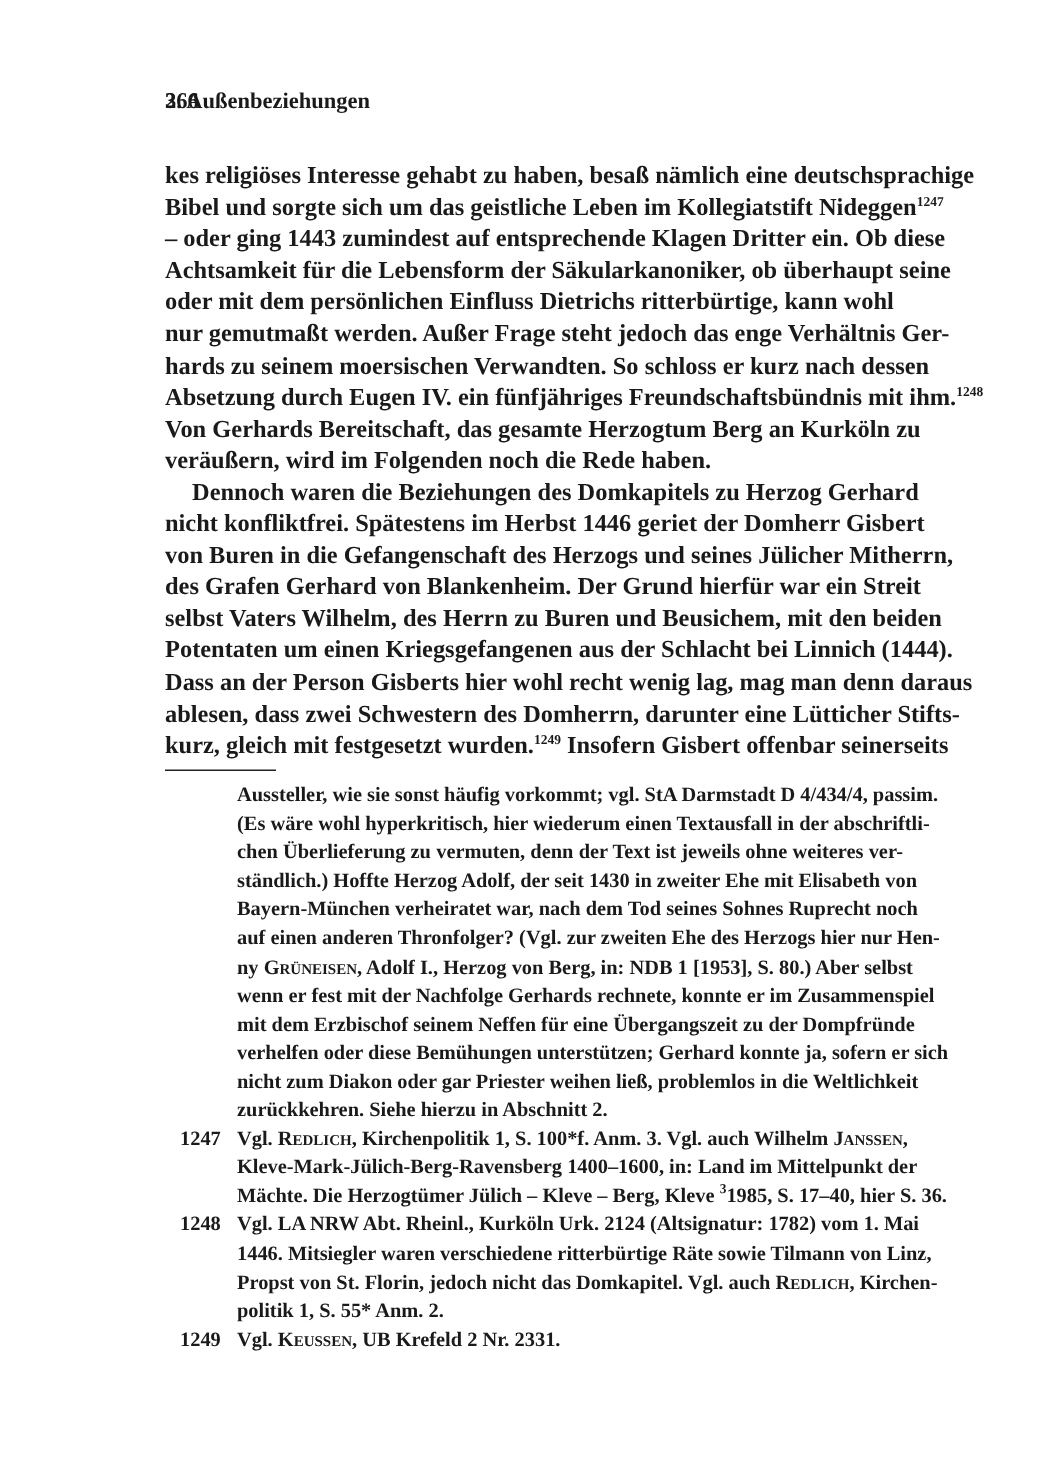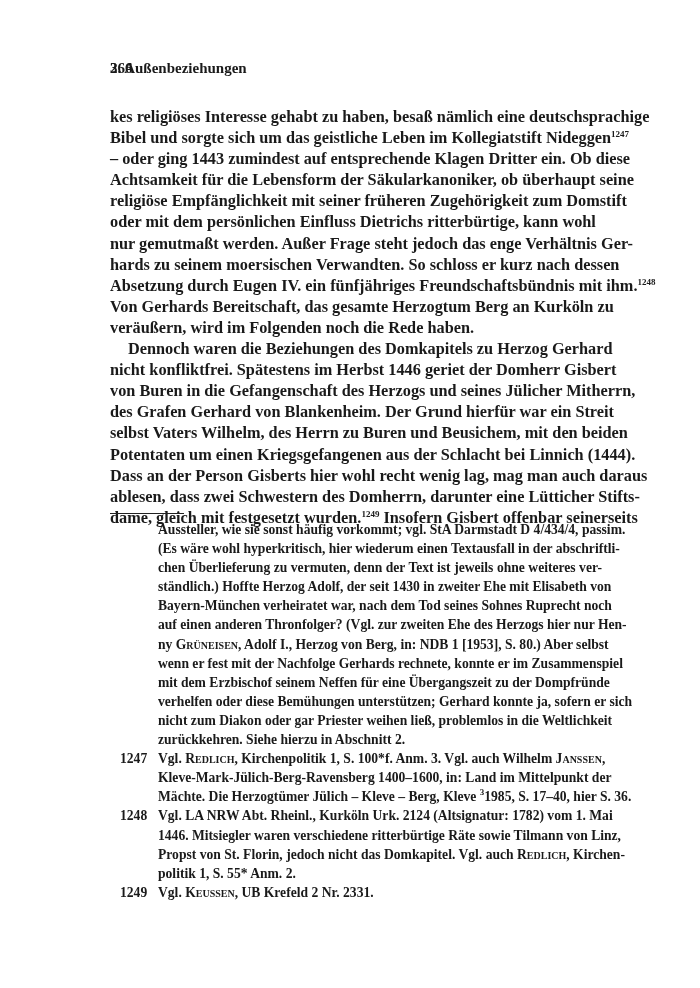--- a/index.html
+++ b/index.html
@@ -32,36 +32,35 @@
   <div class="running-head">
     <span class="page-number">266</span>
     <span class="chapter-title">3. Außenbeziehungen</span>
   </div>
 
   <div class="body-text">
     <span class="line">kes religiöses Interesse gehabt zu haben, besaß nämlich eine deutschsprachige</span>
     <span class="line"><span>Bibel und sorgte sich um das geistliche Leben im Kollegiatstift Nideggen</span><sup>1247</sup></span>
     <span class="line">– oder ging 1443 zumindest auf entsprechende Klagen Dritter ein. Ob diese</span>
     <span class="line">Achtsamkeit für die Lebensform der Säkularkanoniker, ob überhaupt seine</span>
-    <span class="line">religiöse Empfänglichkeit mit seiner früheren Zugehörigkeit zum Domstift</span>
     <span class="line">oder mit dem persönlichen Einfluss Dietrichs ritterbürtige, kann wohl</span>
     <span class="line">nur gemutmaßt werden. Außer Frage steht jedoch das enge Verhältnis Ger-</span>
     <span class="line">hards zu seinem moersischen Verwandten. So schloss er kurz nach dessen</span>
     <span class="line"><span>Absetzung durch Eugen IV. ein fünfjähriges Freundschaftsbündnis mit ihm.</span><sup>1248</sup></span>
     <span class="line">Von Gerhards Bereitschaft, das gesamte Herzogtum Berg an Kurköln zu</span>
     <span class="line last">veräußern, wird im Folgenden noch die Rede haben.</span>
     <span class="line indent">Dennoch waren die Beziehungen des Domkapitels zu Herzog Gerhard</span>
     <span class="line">nicht konfliktfrei. Spätestens im Herbst 1446 geriet der Domherr Gisbert</span>
     <span class="line">von Buren in die Gefangenschaft des Herzogs und seines Jülicher Mitherrn,</span>
     <span class="line">des Grafen Gerhard von Blankenheim. Der Grund hierfür war ein Streit</span>
     <span class="line">selbst Vaters Wilhelm, des Herrn zu Buren und Beusichem, mit den beiden</span>
     <span class="line">Potentaten um einen Kriegsgefangenen aus der Schlacht bei Linnich (1444).</span>
-    <span class="line">Dass an der Person Gisberts hier wohl recht wenig lag, mag man auch daraus</span>
+    <span class="line">Dass an der Person Gisberts hier wohl recht wenig lag, mag man denn daraus</span>
     <span class="line">ablesen, dass zwei Schwestern des Domherrn, darunter eine Lütticher Stifts-</span>
-    <span class="line"><span>dame, gleich mit festgesetzt wurden.</span><sup>1249</sup><span> Insofern Gisbert offenbar seinerseits</span></span>
+    <span class="line"><span>kurz, gleich mit festgesetzt wurden.</span><sup>1249</sup><span> Insofern Gisbert offenbar seinerseits</span></span>
   </div>
 
   <div class="fn-rule"></div>
 
   <div class="footnotes">
     <div class="fn">
       <span class="line">Aussteller, wie sie sonst häufig vorkommt; vgl. StA Darmstadt D 4/434/4, passim.</span>
       <span class="line">(Es wäre wohl hyperkritisch, hier wiederum einen Textausfall in der abschriftli-</span>
       <span class="line">chen Überlieferung zu vermuten, denn der Text ist jeweils ohne weiteres ver-</span>
       <span class="line">ständlich.) Hoffte Herzog Adolf, der seit 1430 in zweiter Ehe mit Elisabeth von</span>

